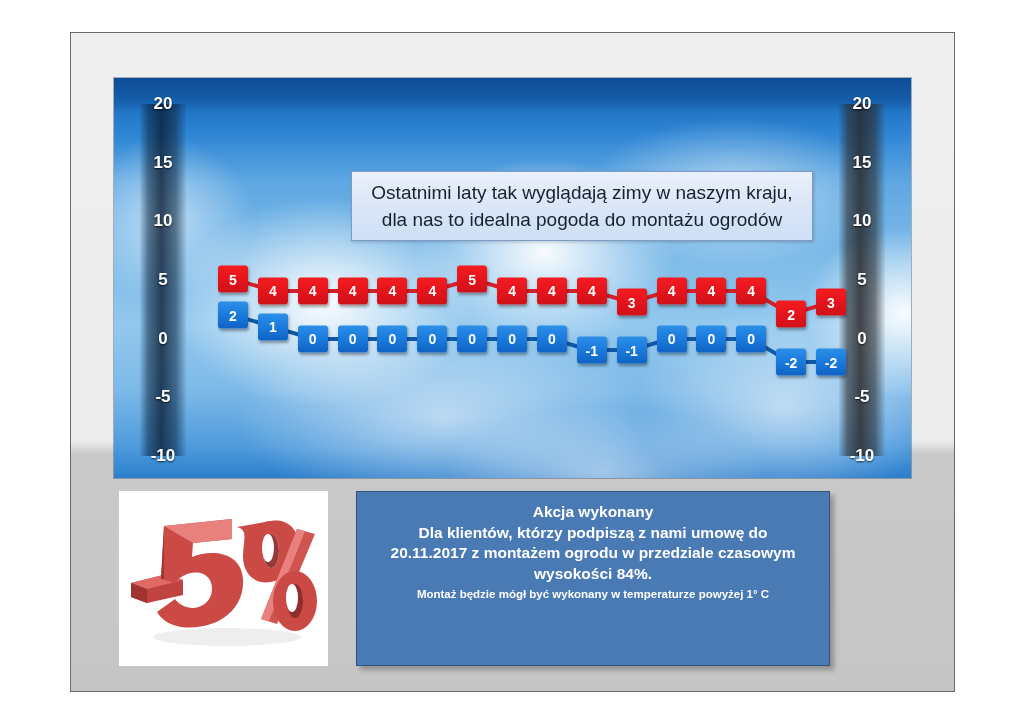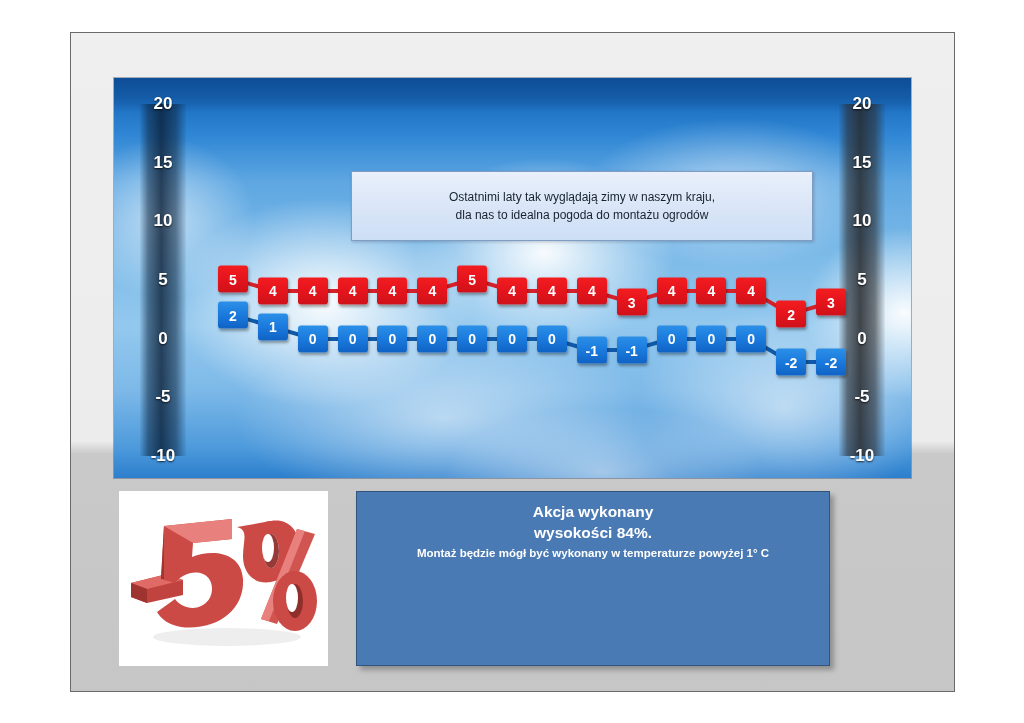--- a/index.html
+++ b/index.html
@@ -131,21 +131,21 @@
     background: linear-gradient(180deg, #e9f0fb 0%, #dbe6f7 48%, #cddff6 100%);
     display: flex;
     flex-direction: column;
     align-items: center;
     justify-content: center;
     gap: 3px;
     box-shadow: 1px 1px 3px rgba(0,0,0,.20);
   }
   #callout .line {
     color: #17222f;
-    font-size: 12px;
+    font-size: 19px;
     line-height: 1.25;
     white-space: nowrap;
   }
 
   
   #plot {
     position: absolute;
     left: 0; top: 0; right: 0; bottom: 0;
     pointer-events: none;
   }
@@ -370,18 +370,20 @@
             <ellipse cx="176" cy="110" rx="22" ry="30" fill="#cb4a46"></ellipse>
             <ellipse cx="176" cy="110" rx="8" ry="17" fill="#8f2f2c"></ellipse>
             <ellipse cx="173" cy="107" rx="6" ry="14" fill="#ffffff"></ellipse>
           </g>
         </g>
       </svg>
     </div>
 
     <div id="promo">
       <div class="pline">Akcja wykonany</div>
+      <div class="pline">Dla klientów, którzy podpiszą z nami umowę do</div>
+      <div class="pline">20.11.2017 z montażem ogrodu w przedziale czasowym</div>
       <div class="pline">wysokości 84%.</div>
       <div class="pnote">Montaż będzie mógł być wykonany w temperaturze powyżej 1° C</div>
     </div>
 
   </div>
 </div>
 
 </body></html>

